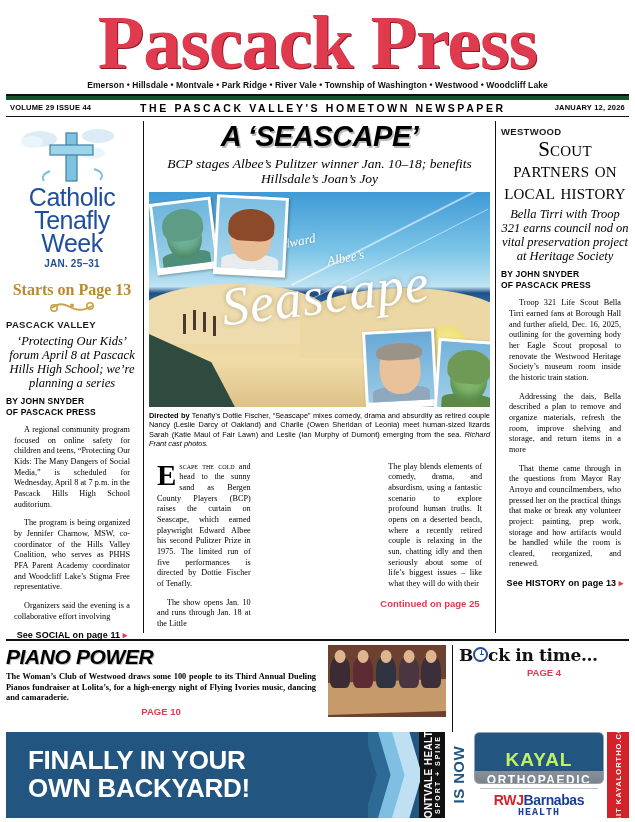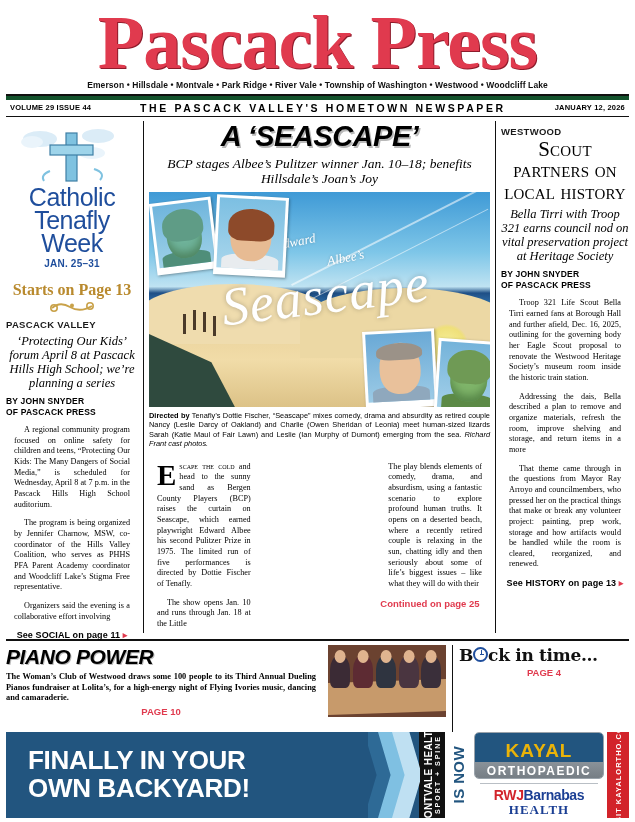--- a/index.html
+++ b/index.html
@@ -239,29 +239,29 @@
   .vtext{
     writing-mode:vertical-rl;transform:rotate(180deg);
     font-family:"Liberation Sans",sans-serif;color:#fff;font-weight:700;
     font-size:10px;letter-spacing:.4px;white-space:nowrap;
   }
   .vtext.small{font-size:7px;letter-spacing:2px;}
   .ad-isnow{width:26px;flex:0 0 26px;display:flex;align-items:center;justify-content:center;}
   .vtext.blue{color:#22557f;font-size:15px;}
   .ad-logo{width:128px;flex:0 0 128px;display:flex;flex-direction:column;align-items:center;justify-content:center;padding:0 4px;}
   .kayal-box{width:100%;border-radius:5px;overflow:hidden;border:1px solid #9aa3ab;}
-  .kayal-top{background:#22557f;color:#eab308;text-align:center;
-    font-family:"Liberation Sans",sans-serif;font-weight:700;font-size:19px;letter-spacing:1px;padding:7px 0 0 0;}
+  .kayal-top{background:#22557f;color:#bef264;text-align:center;
+    font-family:"Liberation Sans",sans-serif;font-weight:700;font-size:19px;letter-spacing:1px;padding:16px 0 0 0;}
   .kayal-bot{background:linear-gradient(#8a9299,#5e666d);color:#fff;text-align:center;
     font-family:"Liberation Sans",sans-serif;font-weight:700;font-size:12px;letter-spacing:1.5px;line-height:1.25;padding:2px 0 3px 0;}
   .kayal-rule{width:92%;height:1px;background:#b9bfc5;margin:4px 0 3px 0;}
   .rwj{font-family:"Liberation Sans",sans-serif;font-weight:700;font-size:14px;letter-spacing:-.4px;}
   .rwj .red{color:#d2232a;}
   .rwj .blue{color:#1b3f94;}
-  .rwj-sub{font-family:Liberation Serif, serif;font-weight:700;font-size:13px;color:#1b3f94;letter-spacing:1px;margin-top:-1px;}
+  .rwj-sub{font-family:Liberation Mono, monospace;font-weight:700;font-size:10px;color:#1b3f94;letter-spacing:1px;margin-top:-1px;}
   .ad-red{width:22px;flex:0 0 22px;background:#d2232a;display:flex;align-items:center;justify-content:center;}
   .vtext.white-sm{font-size:7.5px;letter-spacing:1px;}
 </style>
 </head>
 <body>
 
 <div class="page">
 
   <div class="masthead">
     <div class="mh-title">Pascack Press</div>

